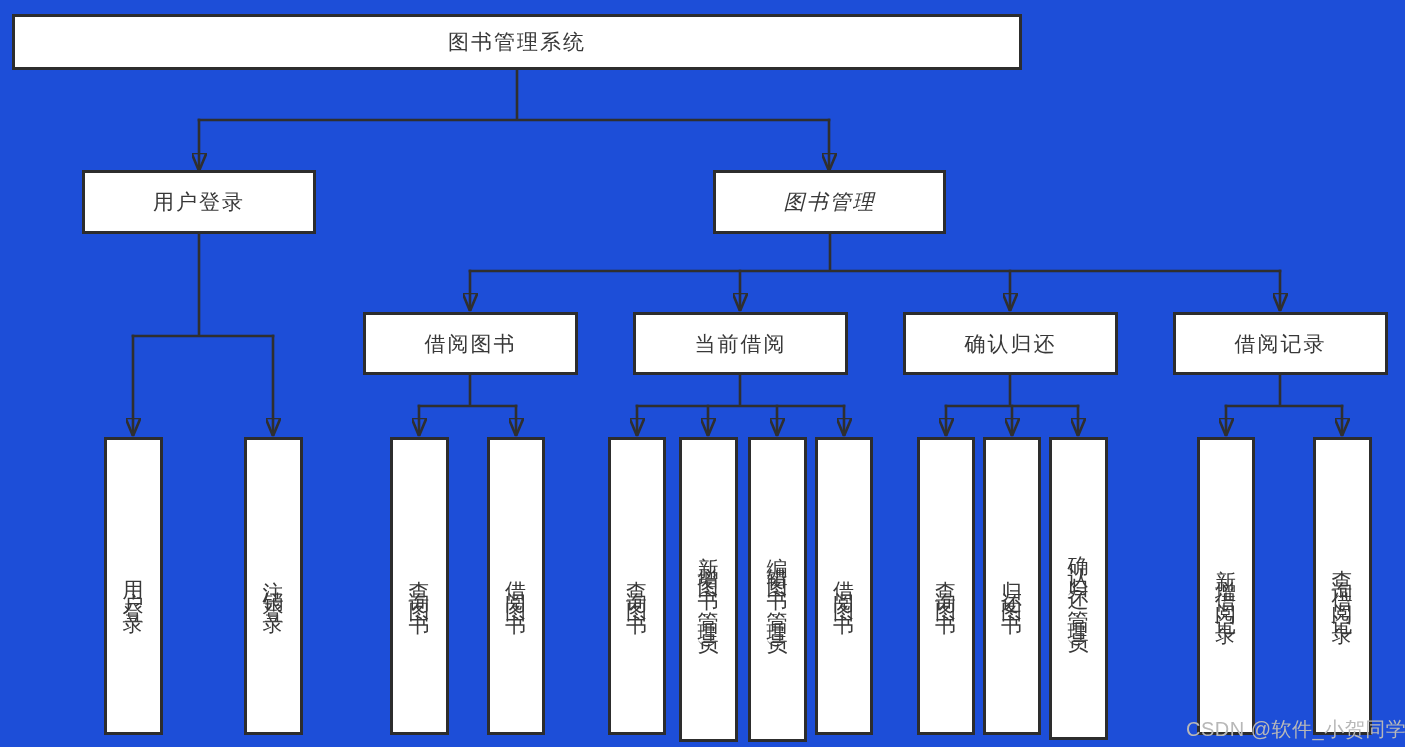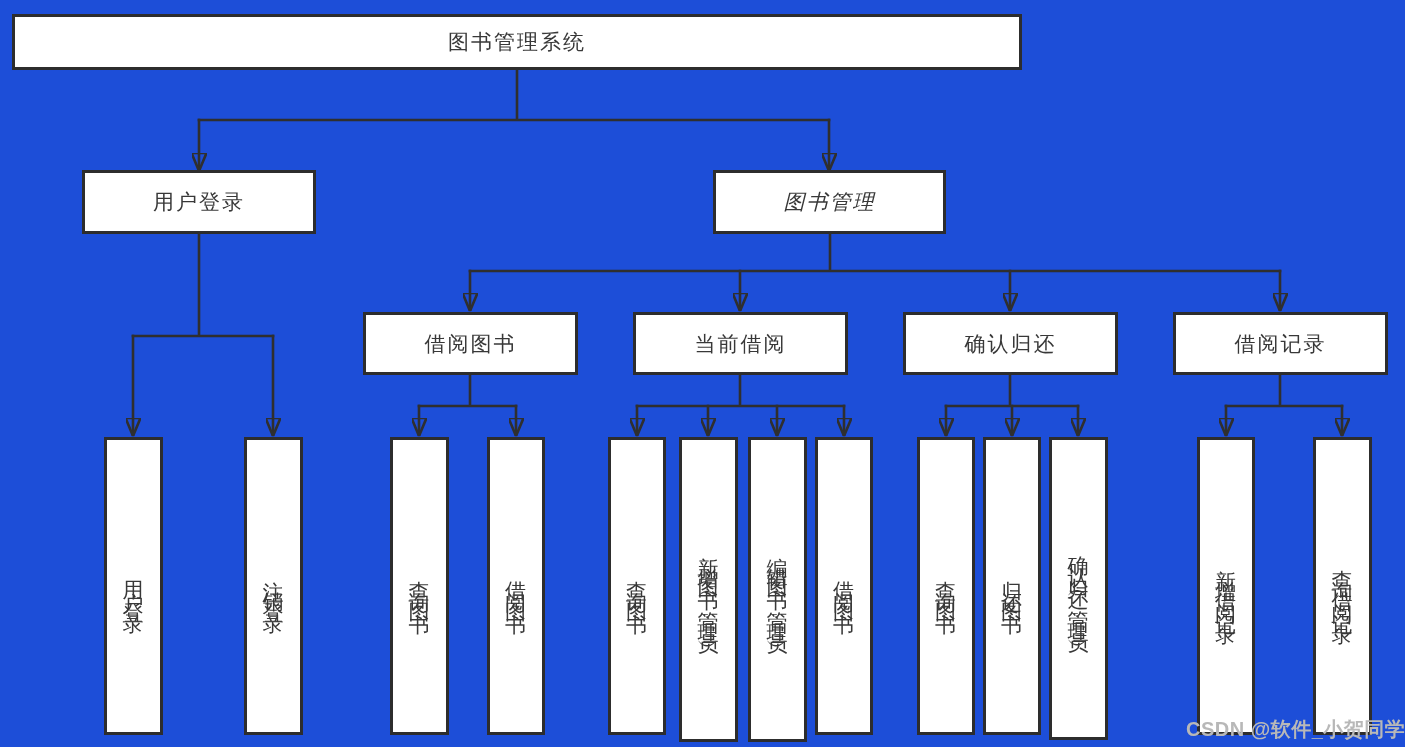--- a/index.html
+++ b/index.html
@@ -48,21 +48,20 @@
   }
   .watermark {
     position: absolute;
     left: 1186px;
     top: 716px;
     font-size: 20px;
     color: #b8b8b8;
     letter-spacing: 0.5px;
     white-space: nowrap;
     z-index: 5;
-    font-weight: bold;
   }
 </style>
 </head>
 <body>
 
 <div class="canvas">
 
   <svg class="connectors" viewBox="0 0 1405 747" xmlns="http://www.w3.org/2000/svg">
     <defs>
       <marker id="arrowhead" viewBox="0 0 18 15" markerWidth="18" markerHeight="15" refX="17" refY="7.5" orient="auto" markerUnits="userSpaceOnUse">

